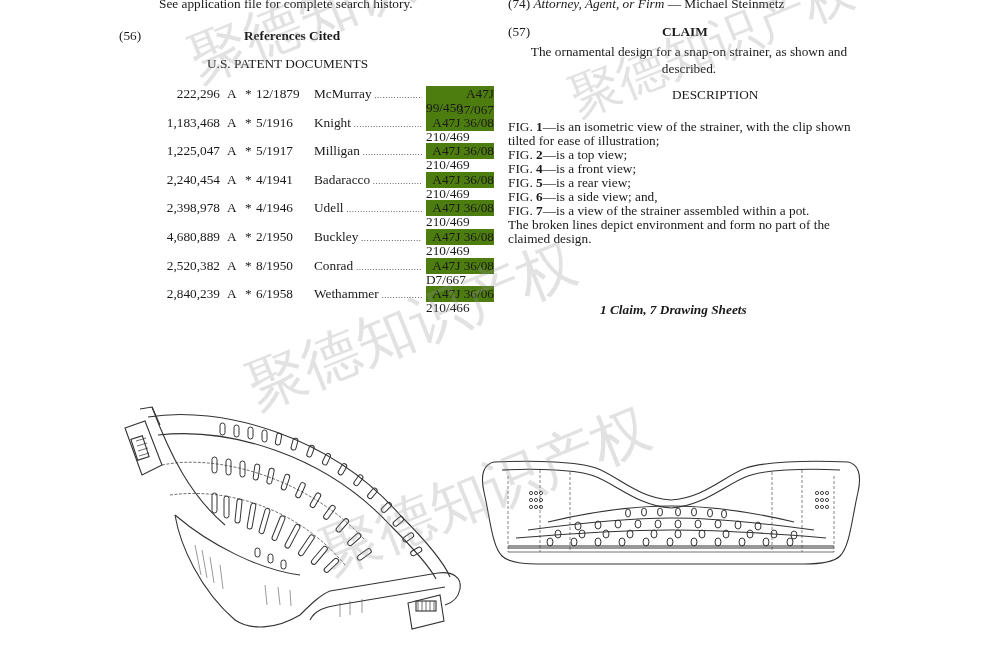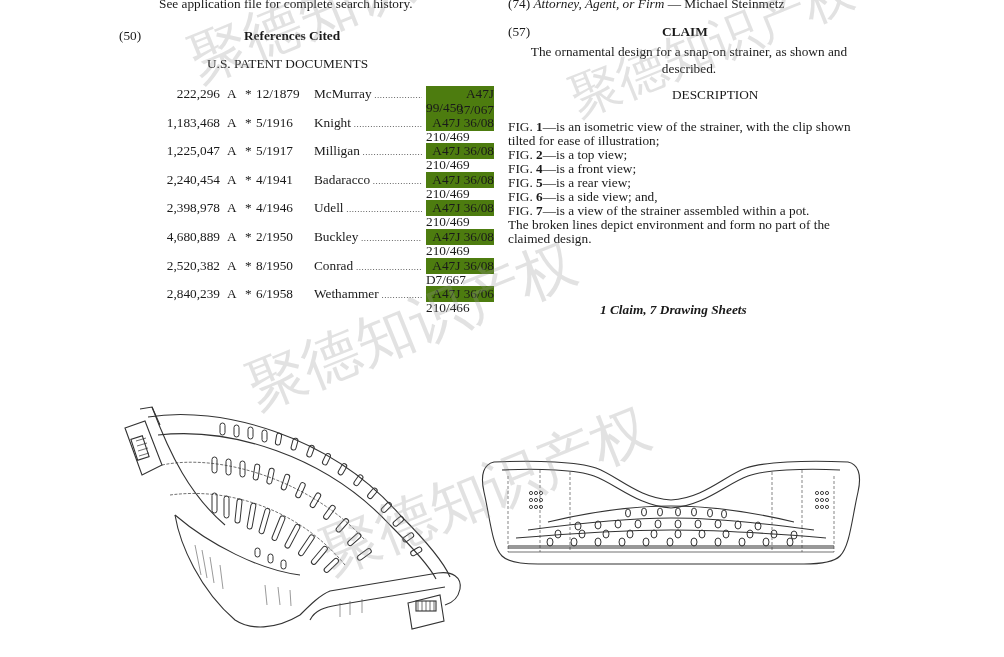--- a/index.html
+++ b/index.html
@@ -44,21 +44,21 @@
     font-family: "DejaVu Sans", sans-serif; font-size: 58px; white-space: nowrap;
     transform: rotate(-22deg); transform-origin: left top; pointer-events: none;
   }
 
   svg { position: absolute; }
 </style>
 </head>
 <body>
 
 <div class="abs t" id="search-note">See application file for complete search history.</div>
-<div class="abs t" id="ref-num">(50)</div>
+<div class="abs t" id="ref-num">(56)</div>
 <div class="abs t" id="ref-heading">References Cited</div>
 <div class="abs t" id="usdocs-heading">U.S. PATENT DOCUMENTS</div>
 
 <div>
   <div class="ref-row" style="top:86px">
     <span class="num">222,296</span>
     <span class="kind">A</span>
     <span class="star">*</span>
     <span class="date">12/1879</span>
     <span class="name">McMurray</span>

